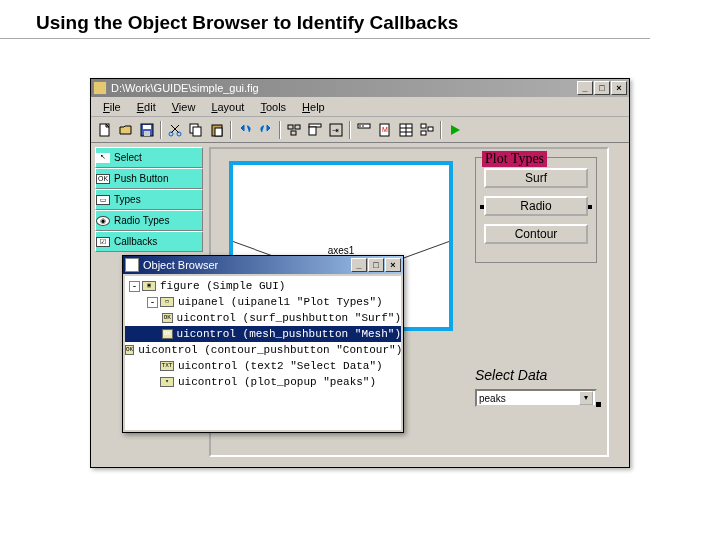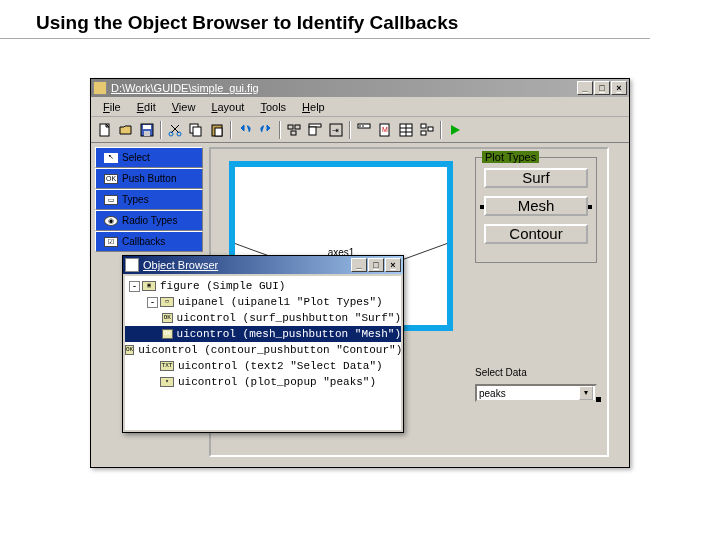--- a/index.html
+++ b/index.html
@@ -33,21 +33,20 @@
   font-size: 11px;
 }
 .titlebar {
   height: 18px;
   background: linear-gradient(to right, #808080, #b0b0b0);
   color: #fff;
   display: flex;
   align-items: center;
   padding: 0 2px;
   font-size: 11px;
-  text-decoration: underline;
 }
 .titlebar.active {
   background: linear-gradient(to right, #0a246a, #a6caf0);
 }
 .titlebar .icon { width: 14px; height: 14px; margin-right: 4px; background: #e6c870; border: 1px solid #888; }
 .titlebar .title { flex: 1; }
 .titlebar .ctrls { display: flex; gap: 1px; }
 .titlebar .ctrls div {
   width: 16px; height: 14px;
   background: #d4d0c8;
@@ -93,92 +92,93 @@
   height: calc(100% - 64px);
 }
 .palette {
   position: absolute;
   left: 4px; top: 4px;
   width: 108px;
   background: #d4d0c8;
 }
 .palette-item {
   height: 21px;
-  background: #1d4ed8;
+  background: #5eead4;
   border: 1px solid #fff;
   border-right-color: #808080;
   border-bottom-color: #808080;
   display: flex;
   align-items: center;
-  padding: 0 8px;
+  padding: 0 0;
   gap: 4px;
   font-size: 10px;
 }
 .p-icon { width: 14px; height: 10px; border: 1px solid #444; background: #fff; font-size: 7px; text-align: center; line-height: 8px; }
 .canvas {
   position: absolute;
   left: 118px; top: 4px;
   width: 400px; height: 310px;
   background: #d4d0c8;
   border: 2px inset #fff;
 }
 .axes-box {
   position: absolute;
   left: 18px; top: 12px;
   width: 224px; height: 170px;
   background: #fff;
-  border: 6px solid #0ea5e9;
+  border: 4px solid #0ea5e9;
 }
 .axes-lines::before, .axes-lines::after {
   content: '';
   position: absolute;
   top: 0;
   width: 50%; height: 76px;
   border-bottom: 1px solid #333;
 }
 .axes-lines::before { left: 0; transform: skewY(20deg); transform-origin: top left; }
 .axes-lines::after { right: 0; transform: skewY(-20deg); transform-origin: top right; }
 .axes-label { position: absolute; top: 80px; left: 0; width: 100%; text-align: center; font-size: 10px; }
 .plot-types {
   position: absolute;
   right: 10px; top: 8px;
   width: 122px;
   border: 1px solid #888;
   padding: 10px 8px;
 }
 .plot-types-title {
   position: absolute; top: -7px; left: 6px;
-  background: #4d7c0f;
+  background: #be185d;
   padding: 0 3px;
-  font-size: 11px;
+  font-size: 14px;
+  font-family: Liberation Serif, serif;
 }
 .gui-btn {
   height: 20px;
   background: #d4d0c8;
   border: 2px outset #fff;
   text-align: center;
   line-height: 16px;
-  font-size: 15px;
+  font-size: 12px;
   margin-bottom: 8px;
   position: relative;
 }
 .gui-btn.selected::before, .gui-btn.selected::after {
   content: '';
   position: absolute;
   width: 4px; height: 4px;
   background: #000;
 }
 .gui-btn.selected::before { left: -6px; top: 7px; }
 .gui-btn.selected::after { right: -6px; top: 7px; }
 .select-data {
   position: absolute;
   right: 10px; top: 218px;
   width: 122px;
 }
-.select-label { font-size: 10px; margin-bottom: 6px; display: block; }
+.select-label { font-size: 14px; margin-bottom: 6px; display: block; font-style: italic; }
 .popup-field {
   height: 18px;
   background: #fff;
   border: 2px inset #d4d0c8;
   display: flex;
   align-items: center;
   padding: 0 2px;
   font-size: 10px;
 }
 .popup-field span:first-child { flex: 1; }
@@ -403,21 +403,21 @@
 
     <div class="canvas">
       <div class="axes-box">
         <div class="axes-lines"></div>
         <div class="axes-label">axes1</div>
       </div>
 
       <div class="plot-types">
         <div class="plot-types-title">Plot Types</div>
         <div class="gui-btn">Surf</div>
-        <div class="gui-btn selected">Mesh</div>
+        <div class="gui-btn selected">Radio</div>
         <div class="gui-btn">Contour</div>
       </div>
 
       <div class="select-data">
         <span class="select-label">Select Data</span>
         <div class="popup-field">
           <span>peaks</span>
           <span class="popup-arrow">▾</span>
         </div>
         <div class="sel-handle" style="right:-4px; bottom:0"></div>

